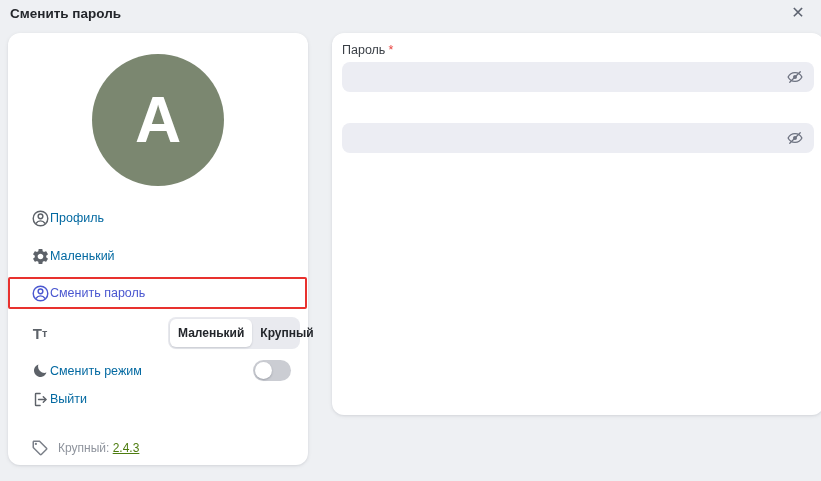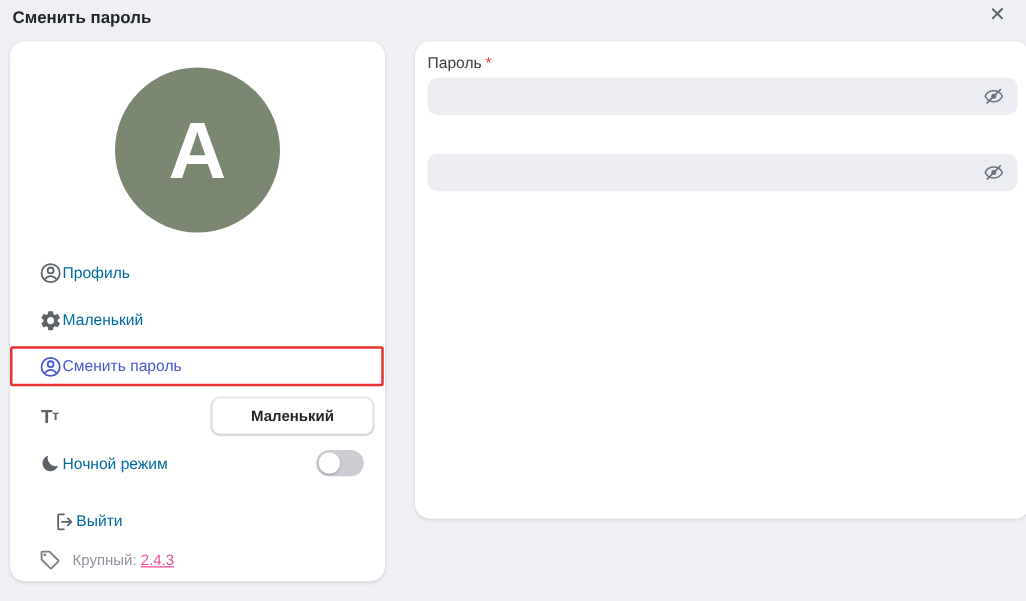--- a/index.html
+++ b/index.html
@@ -46,21 +46,21 @@
   }
   .row .rlabel {
     position:absolute; left:42px; font-size:12.5px; color:#0369a1;
     white-space:nowrap;
   }
   .row-profile  { top:169px; }
   .row-settings { top:207px; }
   .row-changepw { top:244px; }
   .row-size     { top:284px; }
   .row-night    { top:322px; }
-  .row-logout   { top:368px;margin-left:11px; }
+  .row-logout   { top:350px; }
   .row-version  { top:399px; cursor:default; }
   .active-box {
     position:absolute; left:0px; top:244px; width:299px; height:32px;
     border:2px solid #e8312e; border-radius:2px; pointer-events:none;
   }
   .row-changepw .ricon  { color:#4a57d0; }
   .row-changepw .rlabel { color:#4a57d0; }
   
   .tt-glyph { font-weight:700; color:#5d6269; letter-spacing:0; }
   .tt-glyph .big { font-size:15px; }
@@ -83,21 +83,21 @@
     background:#cbcdd3; border-radius:11px; cursor:pointer;
   }
   .toggle .knob {
     position:absolute; left:2px; top:2px; width:17px; height:17px;
     background:#fff; border-radius:50%;
     box-shadow:0 1px 2px rgba(16,24,40,.25);
   }
   
   .row-version .ricon { color:#7a7f88; }
   .ver-text { position:absolute; left:50px; font-size:12px; color:#8f949d; white-space:nowrap; }
-  .ver-link { color:#ec4899; text-decoration:underline; cursor:pointer; }
+  .ver-link { color:#4d7c0f; text-decoration:underline; cursor:pointer; }
   
   .field-label {
     position:absolute; left:10px; font-size:12.5px; color:#3a3f46;
     white-space:nowrap;
   }
   .req { color:#e8433f; margin-left:3px; }
   .pw-field {
     position:absolute; left:10px; right:10px; height:30px;
     background:#ecedf3; border-radius:8px;
   }
@@ -162,30 +162,31 @@
   </div>
   <div class="active-box"></div>
 
   <div class="row row-size">
     <span class="ricon tt-glyph">
         <span class="big">Т</span>
         <span class="small">т</span>
       </span>
     <div class="segmented">
       <div class="seg sel">Маленький</div>
+      <div class="seg">Крупный</div>
     </div>
   </div>
 
   <div class="row row-night">
     <span class="ricon">
       <svg viewBox="0 0 24 24" width="18" height="18">
           <path fill="currentColor" d="M20.6 14.1A8.5 8.5 0 0 1 9.9 3.4 8.5 8.5 0 1 0 20.6 14.1z"></path>
         </svg>
     </span>
-    <span class="rlabel">Ночной режим</span>
+    <span class="rlabel">Сменить режим</span>
     <div class="toggle">
       <div class="knob"></div>
     </div>
   </div>
 
   <div class="row row-logout">
     <span class="ricon">
       <svg viewBox="0 0 24 24" width="19" height="19">
           <path d="M11.5 4.5H6.4c-.4 0-.7.3-.7.7v13.6c0 .4.3.7.7.7h5.1" fill="none" stroke="currentColor" stroke-width="1.8" stroke-linecap="round"></path>
           <path d="M15.5 8.5 19 12l-3.5 3.5" fill="none" stroke="currentColor" stroke-width="1.8" stroke-linecap="round" stroke-linejoin="round"></path>

